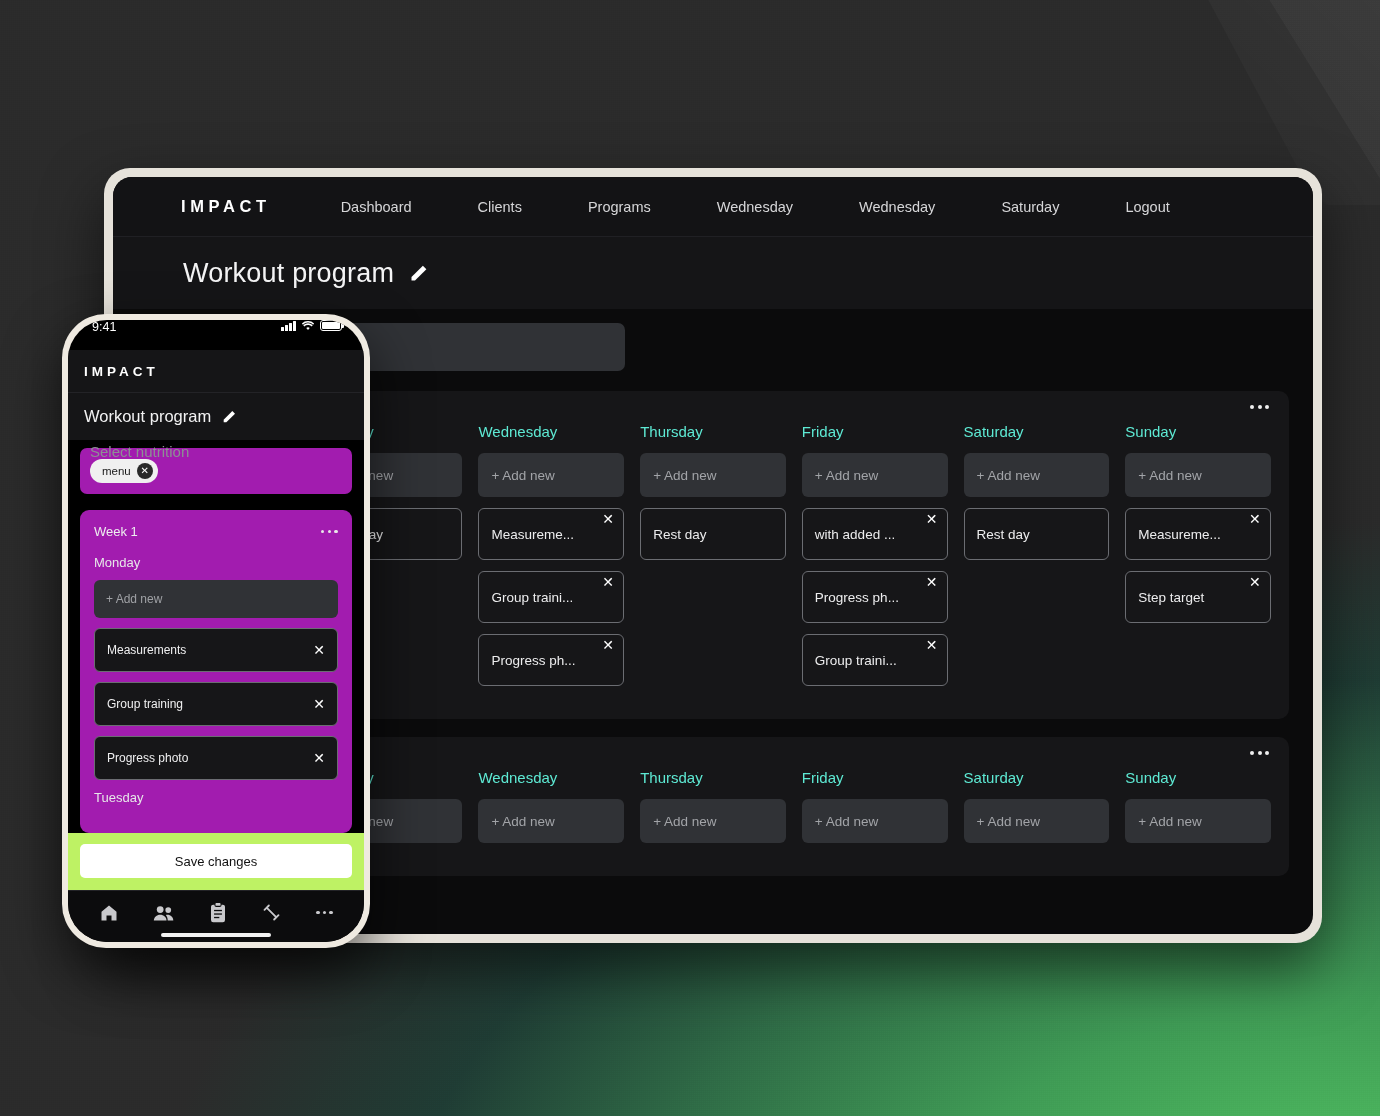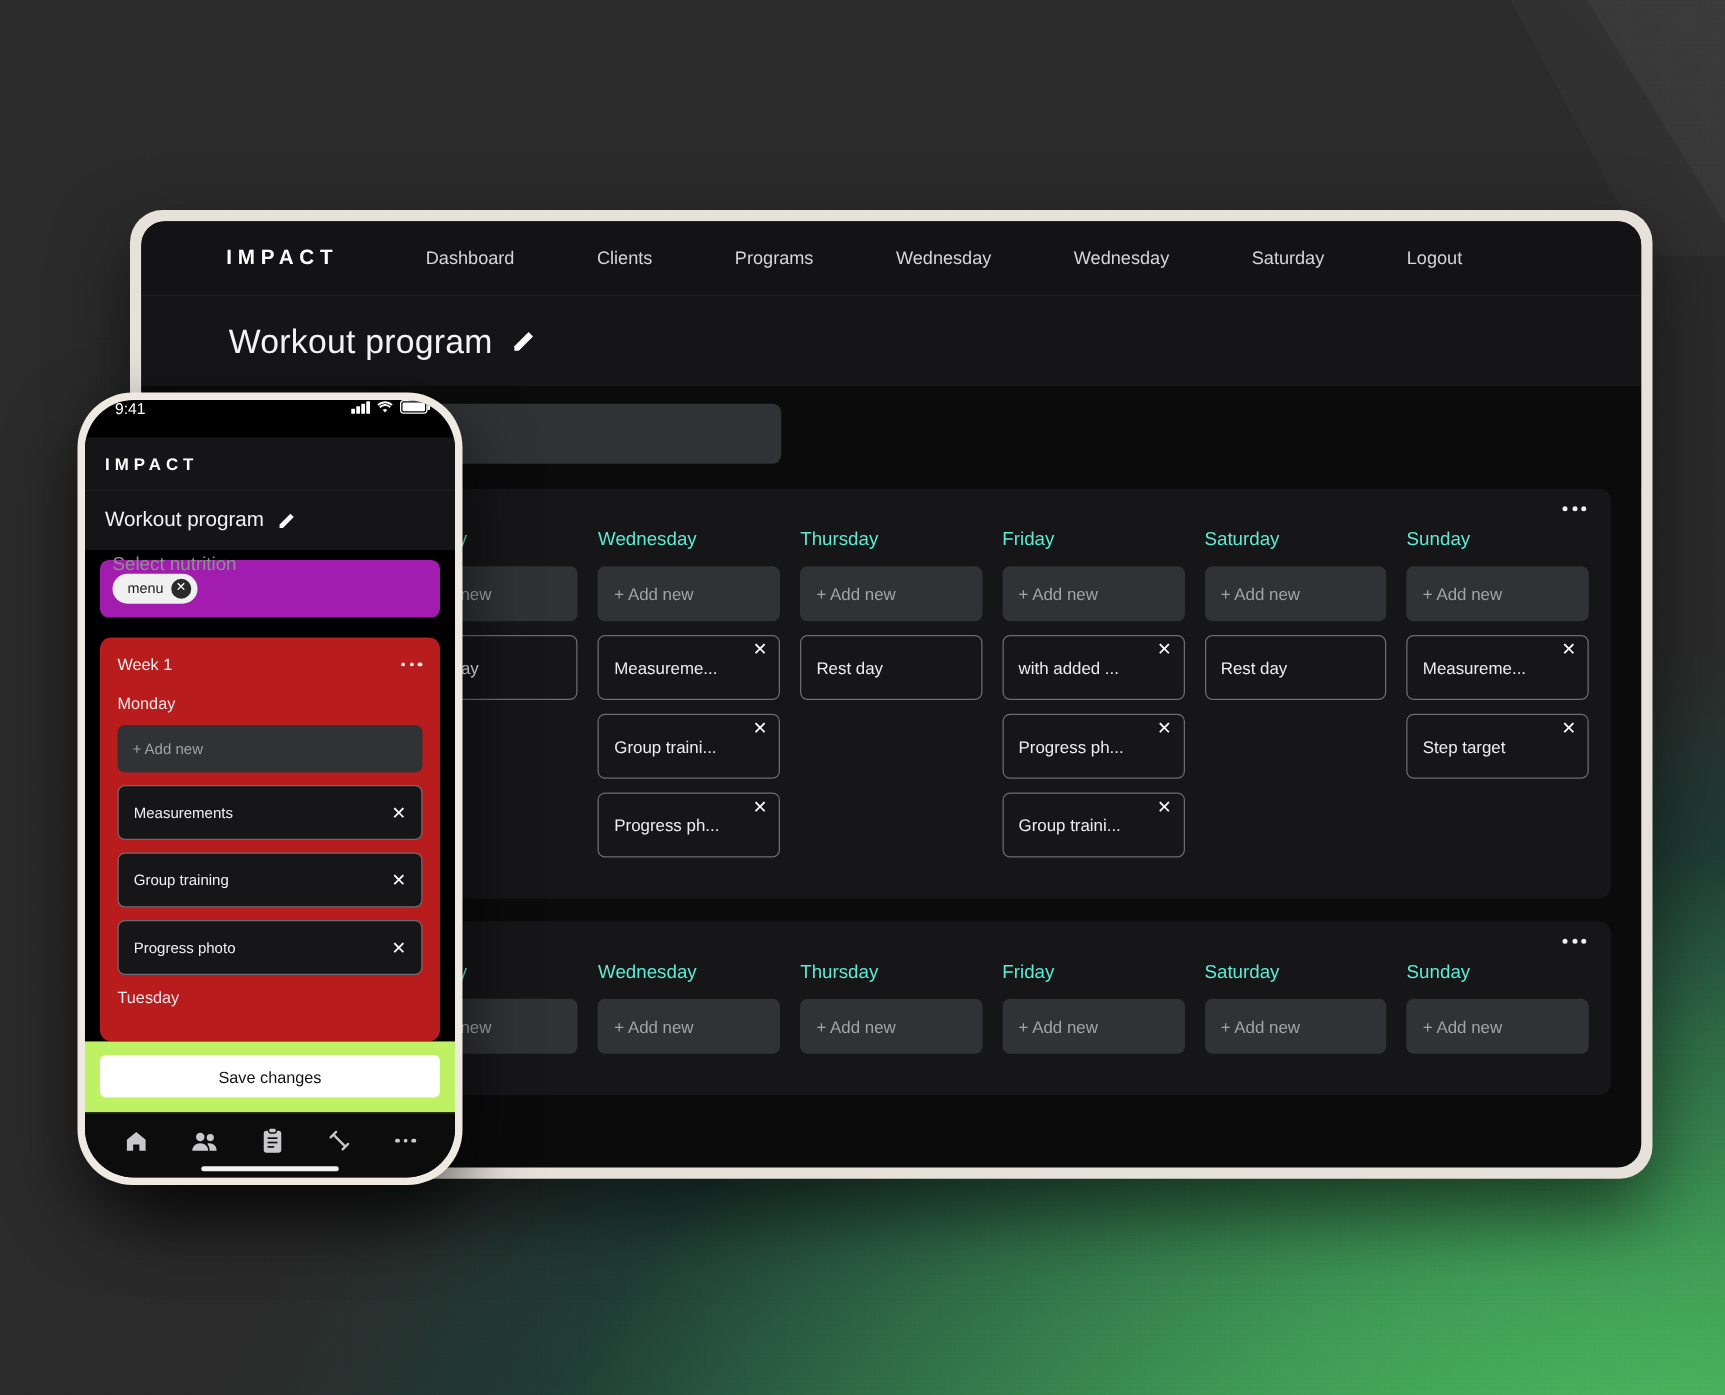--- a/index.html
+++ b/index.html
@@ -263,21 +263,21 @@
   }
 
   .p-scroll {
     flex: 1 1 auto;
     background: #000;
     padding: 6px 12px 0 12px;
     overflow: hidden;
     position: relative;
   }
   .p-week {
-    background: #b91c1c;
+    background: #a21caf;
     border-radius: 9px;
     padding: 14px 14px 16px 14px;
     position: relative;
     height: 100%;
   }
   .p-week-head {
     display: flex; align-items: center; justify-content: space-between;
     margin-bottom: 16px;
   }
   .p-week-title { color: #eeeef0; font-size: 13px; }

